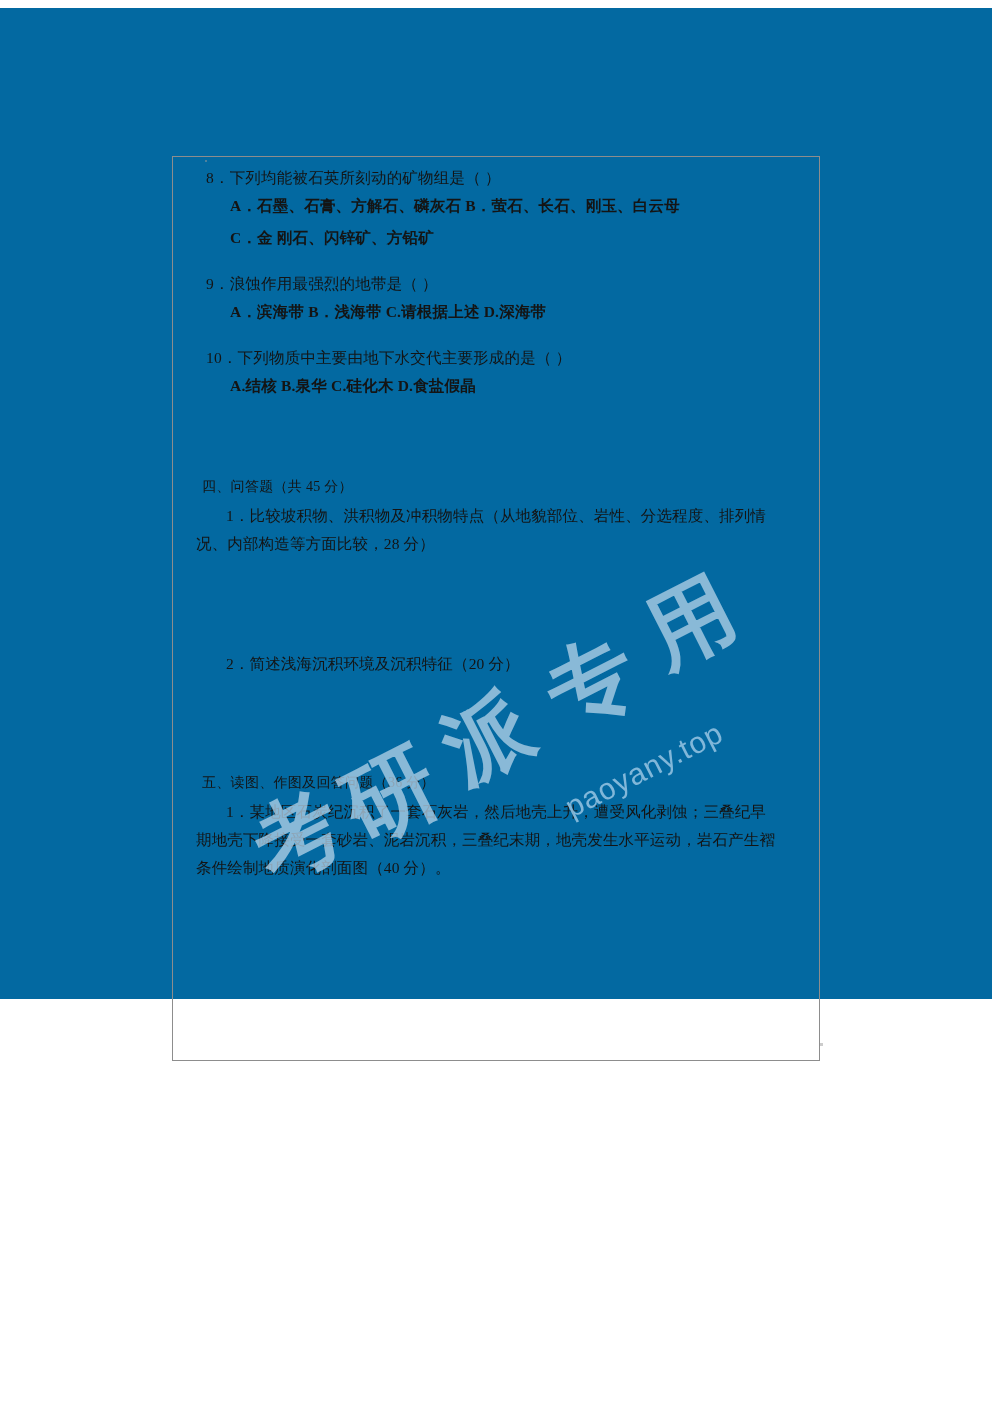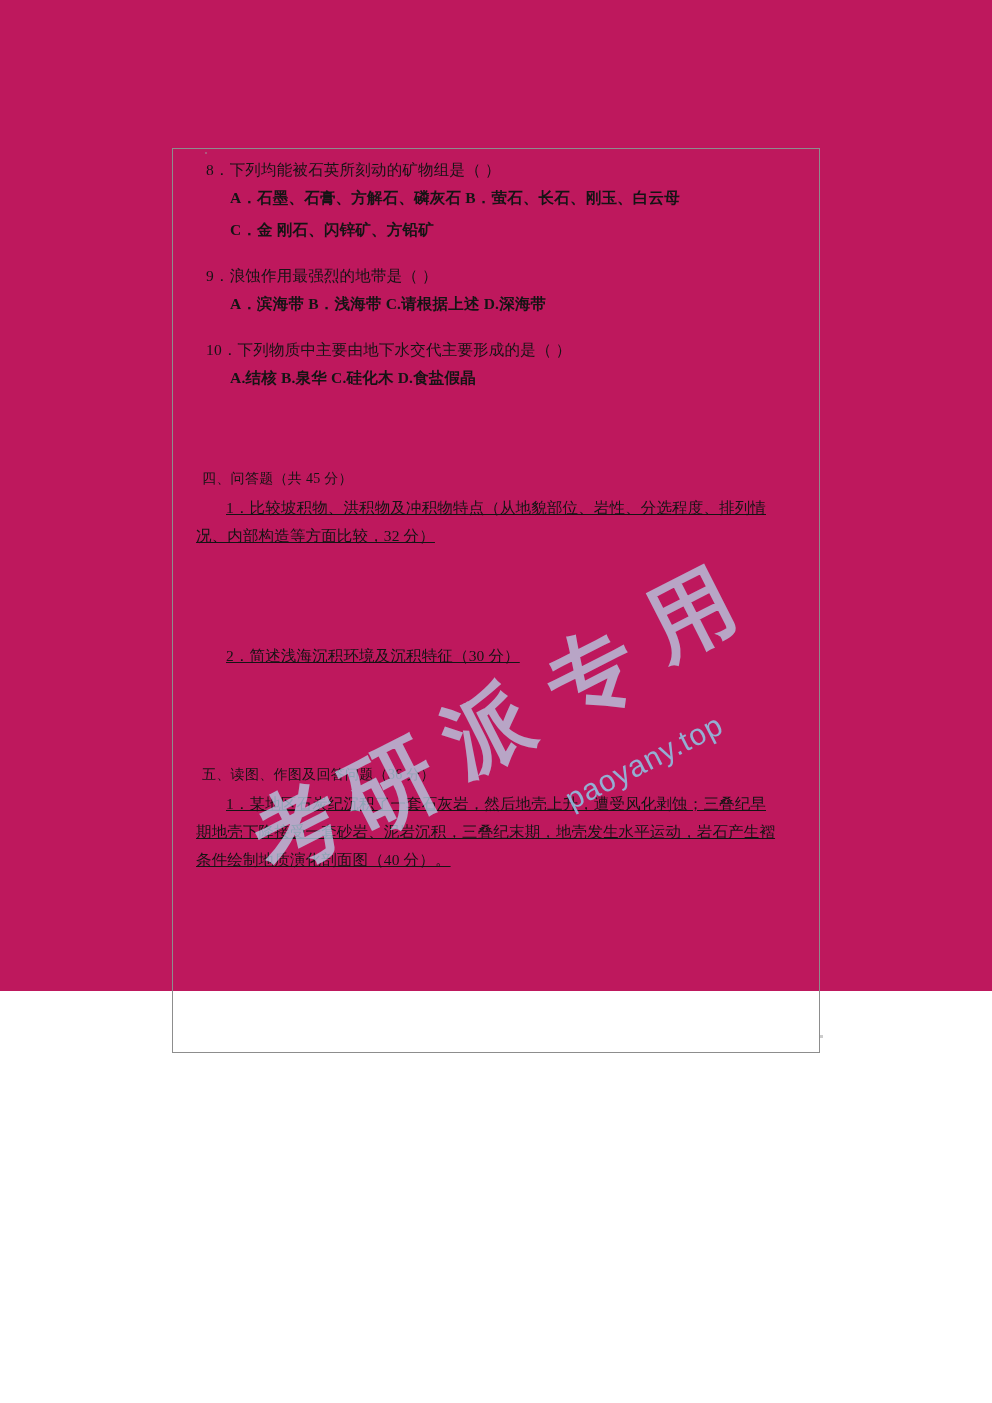--- a/index.html
+++ b/index.html
@@ -12,23 +12,23 @@
     height: 1403px;
     font-family: "Liberation Serif", serif;
     color: #1a1a1a;
     position: relative;
     overflow: hidden;
   }
 
   
   .scan-page {
     position: absolute;
-    left: 0; top: 0;
+    left: 0; top: 8px;
     width: 992px; height: 991px;
-    background: #be185d;
+    background: #0369a1;
   }
 
   
   .sheet-frame {
     position: absolute;
     left: 172px;
     top: 148px;
     width: 648px;
     height: 905px;
     border: 1px solid #8d8d8d;
@@ -70,21 +70,20 @@
   .section-head {
     margin: 0 0 6px 6px;
     font-size: 14px;
     letter-spacing: 0.3px;
   }
   .para {
     margin: 0 0 4px 0;
     text-indent: 30px;
     text-align: justify;
     letter-spacing: 0.15px;
-    text-decoration: underline;
   }
   .para.cont {
     text-indent: 0;
   }
   .para.sub {
     text-indent: 30px;
   }
 
   
   .watermark {
@@ -146,27 +145,27 @@
     <div class="q-block">
       <p class="q-stem">10．下列物质中主要由地下水交代主要形成的是（ ）</p>
       <p class="q-options">A.结核     B.泉华     C.硅化木   D.食盐假晶</p>
     </div>
 
     <div class="gap-xl"></div>
 
     <div class="q-block">
       <p class="section-head">四、问答题（共 45 分）</p>
       <p class="para sub">1．比较坡积物、洪积物及冲积物特点（从地貌部位、岩性、分选程度、排列情</p>
-      <p class="para cont">况、内部构造等方面比较，32 分）</p>
+      <p class="para cont">况、内部构造等方面比较，28 分）</p>
     </div>
 
     <div class="gap-xl"></div>
     <div class="gap-md"></div>
 
-    <p class="para sub">2．简述浅海沉积环境及沉积特征（30 分）</p>
+    <p class="para sub">2．简述浅海沉积环境及沉积特征（20 分）</p>
 
     <div class="gap-xl"></div>
     <div class="gap-md"></div>
 
     <div class="q-block">
       <p class="section-head">五、读图、作图及回答问题（36 分）</p>
       <p class="para sub">1．某地区石炭纪沉积了一套石灰岩，然后地壳上升，遭受风化剥蚀；三叠纪早</p>
       <p class="para cont">期地壳下降接受一套砂岩、泥岩沉积，三叠纪末期，地壳发生水平运动，岩石产生褶</p>
       <p class="para cont">条件绘制地质演化剖面图（40 分）。</p>
     </div>

